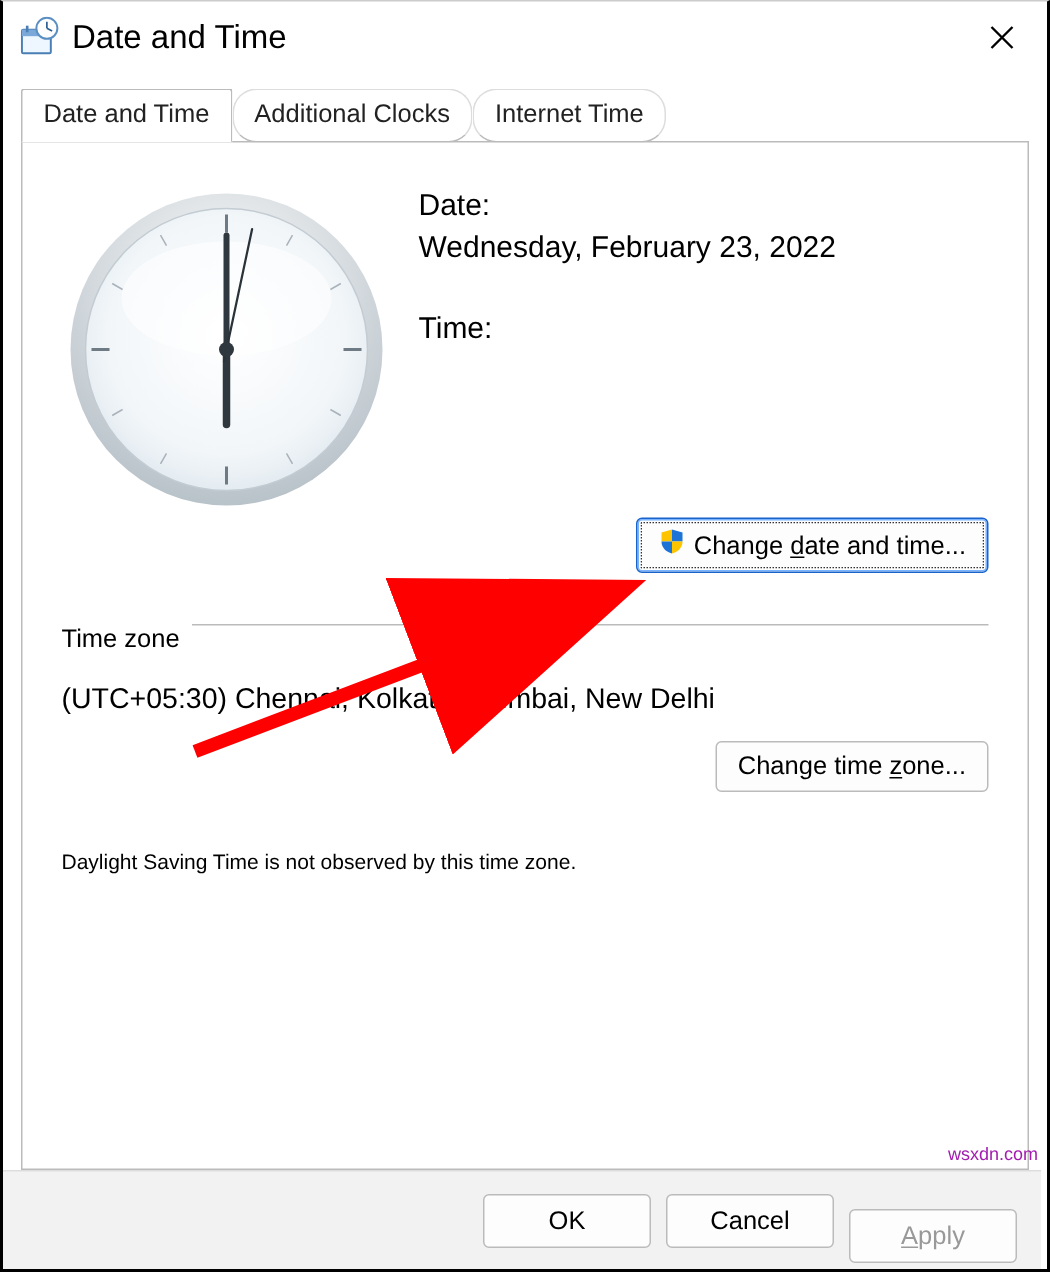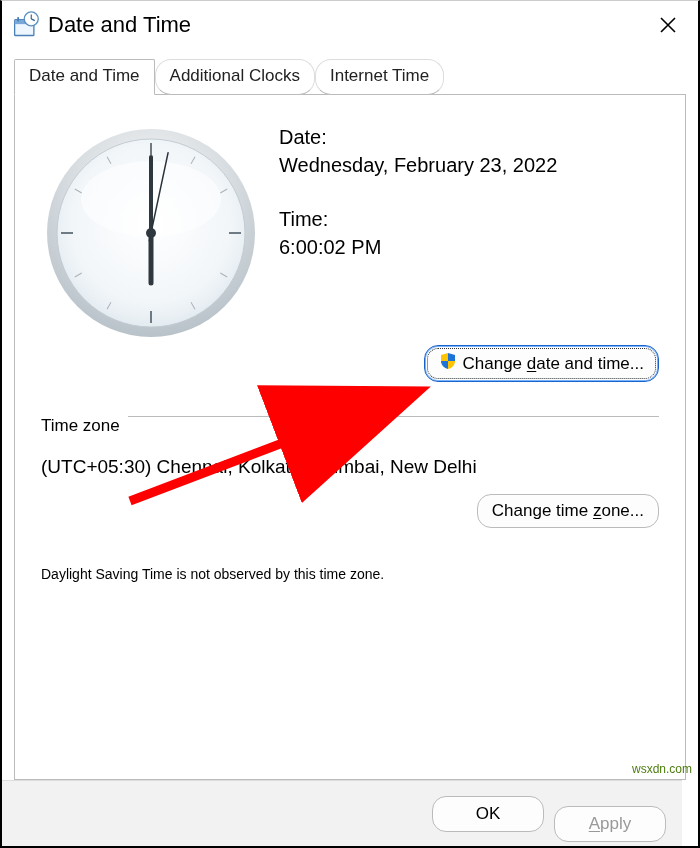--- a/index.html
+++ b/index.html
@@ -62,21 +62,21 @@
     width: 220px; height: 220px;
     position: relative;
     flex-shrink: 0;
   }
   .dt-info { margin-left: 18px; font-size: 20px; line-height: 1.4; }
   .dt-info .lbl { margin-top: 0; }
   .dt-info .val { margin-bottom: 26px; }
   .btn {
     background: #fdfdfd;
     border: 1px solid #bbb;
-    border-radius: 14px;
+    border-radius: 4px;
     padding: 6px 14px;
     font-size: 17px;
     font-family: inherit;
     cursor: pointer;
     display:inline-flex; align-items:center; gap:6px;
     color:#000;
   }
   .btn.focus {
     border: 1px solid #1a63c9;
     outline: 1px dotted #333;
@@ -87,32 +87,32 @@
   .group-label-row {
     margin-top: 34px;
     display:flex; align-items: flex-start; gap: 8px;
   }
   .group-label-row .line { flex:1; height:1px; background:#bbb; }
   .tz-val { margin-top: 20px; font-size: 19px; }
   .change-tz-row { text-align:right; margin-top: 16px; }
   .dst-note { margin-top: 38px; font-size: 14px; }
   .footer {
     position: absolute;
-    left: 0; right: 16px; bottom: 0;
+    left: 0; right: 4px; bottom: 0;
     border-top: 1px solid #ddd;
     background: #f2f2f2;
     height: 66px;
     display:flex; justify-content:flex-end; align-items:center;
     gap: 10px; padding: 0 16px;
   }
   .footer .btn { min-width: 112px; justify-content:center; padding:7px 12px; }
   .footer .btn.disabled { color:#999;margin-top:20px; }
   .watermark {
     position:absolute; right:6px; bottom:70px;
-    font-size:12px; color:#4d7c0f; font-family: Arial, sans-serif;
+    font-size:12px; color:#a21caf; font-family: Arial, sans-serif;
   }
   .underline-key { text-decoration: underline; text-underline-offset: 2px; }
   
   .arrow-svg { position:absolute; left:0; top:0; pointer-events:none; }
 </style>
 </head>
 <body>
 
 <div class="titlebar">
   <span class="app-icon">
@@ -205,21 +205,20 @@
             <line x1="110" y1="118" x2="110" y2="28" stroke="#2b333a" stroke-width="1.5" stroke-linecap="round"></line>
           </g>
         <circle cx="110" cy="110" r="5" fill="#30383f"></circle>
       </svg>
     </div>
 
     <div class="dt-info">
       <div class="lbl">Date:</div>
       <div class="val">Wednesday, February 23, 2022</div>
       <div class="lbl">Time:</div>
-      <div class="val">6:00:02 PM</div>
     </div>
   </div>
 
   <div class="change-dt-row">
     <button class="btn focus">
       <span>
         <svg width="18" height="18" viewBox="0 0 18 18">
           <path d="M9 1 L16 3 V9 C16 13 13 16 9 17 C5 16 2 13 2 9 V3 Z" fill="#fff"></path>
           <path d="M9 1 L16 3 V9 H9 Z" fill="#1e73d6"></path>
           <path d="M9 1 L2 3 V9 H9 Z" fill="#ffc400"></path>
@@ -254,16 +253,17 @@
       <polygon points="0,0 18,7 0,14" fill="#ff0000"></polygon>
     </marker>
   </defs>
   <line x1="128" y1="500" x2="412" y2="392" stroke="#ff0000" stroke-width="9" marker-end="url(#ahead)"></line>
 </svg>
 
 <div class="watermark">wsxdn.com</div>
 
 <div class="footer">
   <button class="btn">OK</button>
+  <button class="btn">Cancel</button>
   <button class="btn disabled">
     <span><span class="underline-key">A</span><span>pply</span></span>
   </button>
 </div>
 
 </body></html>

